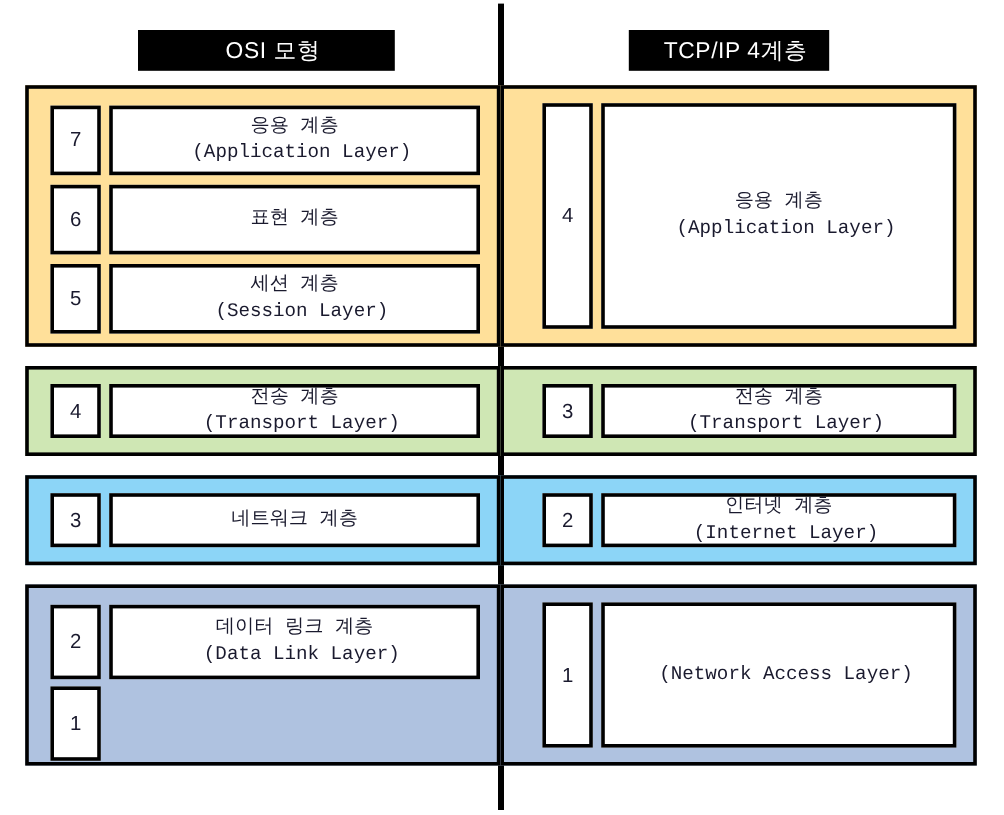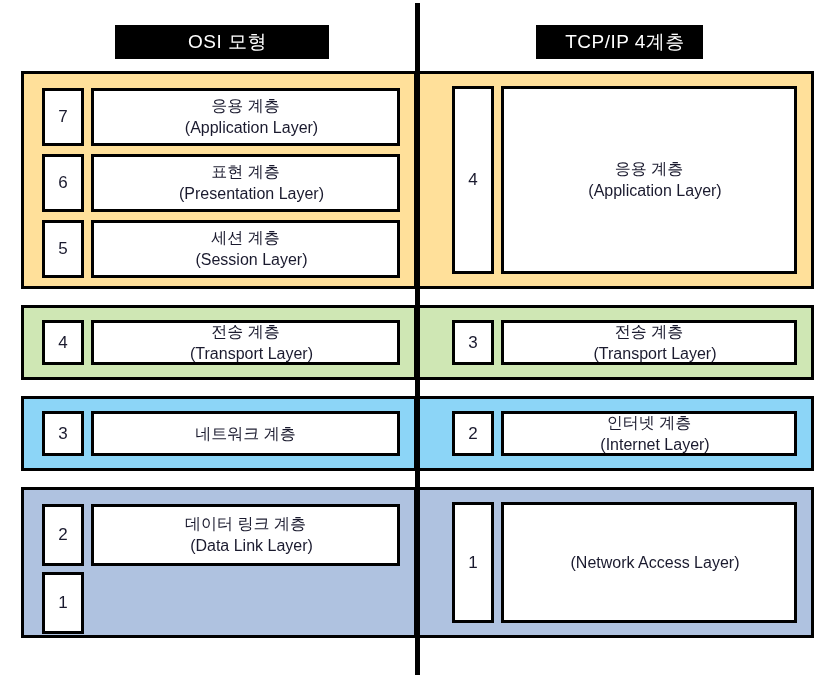--- a/index.html
+++ b/index.html
@@ -34,21 +34,21 @@
     color: #ffffff;
     display: flex;
     align-items: center;
     justify-content: center;
     font-size: 19px;
     letter-spacing: 0.5px;
     z-index: 3;
     padding-left: 11px;
   }
   #header-osi   { left: 115px; width: 203px; }
-  #header-tcpip { left: 536px; width: 156px; }
+  #header-tcpip { left: 524px; width: 156px; }
 
   
   .band {
     position: absolute;
     border: 3px solid #000000;
     box-sizing: border-box;
     z-index: 2;
   }
   .band-left  { left: 21px;  width: 396px; }
   .band-right { left: 417px; width: 397px; }
@@ -73,20 +73,21 @@
     text-align: center;
     color: #1a1a2e;
   }
   .num-box {
     font-size: 17px;
   }
   .name-box {
     font-size: 16px;
     line-height: 1.35;
     flex-direction: column;
+    font-family: Liberation Mono, monospace;
   }
   .name-box .ko { display: block; }
   .name-box .en { display: block; margin-left: 12px; }
 
   
   .band-left .num-box  { left: 18px; width: 42px; }
   .band-left .name-box { left: 67px; right: 14px; }
 
   
   .band-right .num-box  { left: 32px; width: 42px; }
@@ -116,21 +117,20 @@
 <div class="band band-left band-app">
   <div class="num-box row-h r1">7</div>
   <div class="name-box row-h r1">
     <span class="ko">응용 계층</span>
     <span class="en">(Application Layer)</span>
   </div>
 
   <div class="num-box row-h r2">6</div>
   <div class="name-box row-h r2">
     <span class="ko">표현 계층</span>
-    <span class="en">(Presentation Layer)</span>
   </div>
 
   <div class="num-box row-h r3">5</div>
   <div class="name-box row-h r3">
     <span class="ko">세션 계층</span>
     <span class="en">(Session Layer)</span>
   </div>
 </div>
 
 <div class="band band-right band-app">

